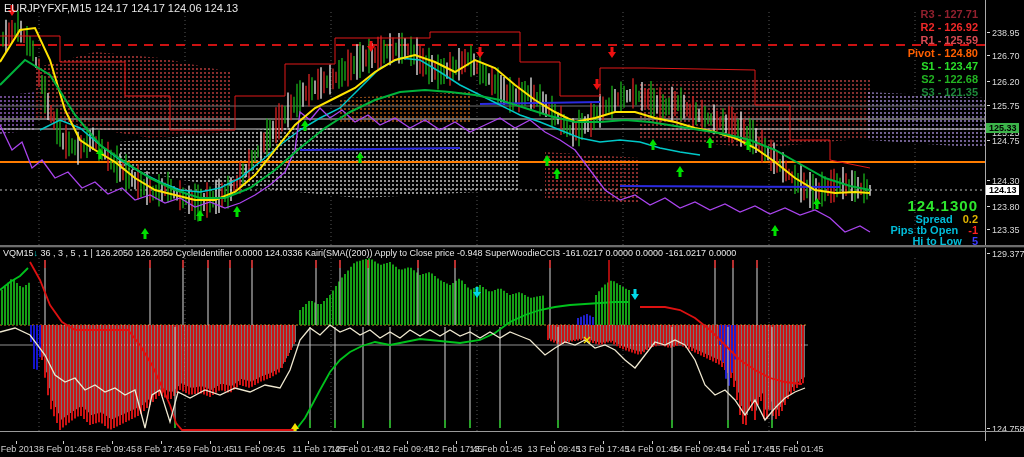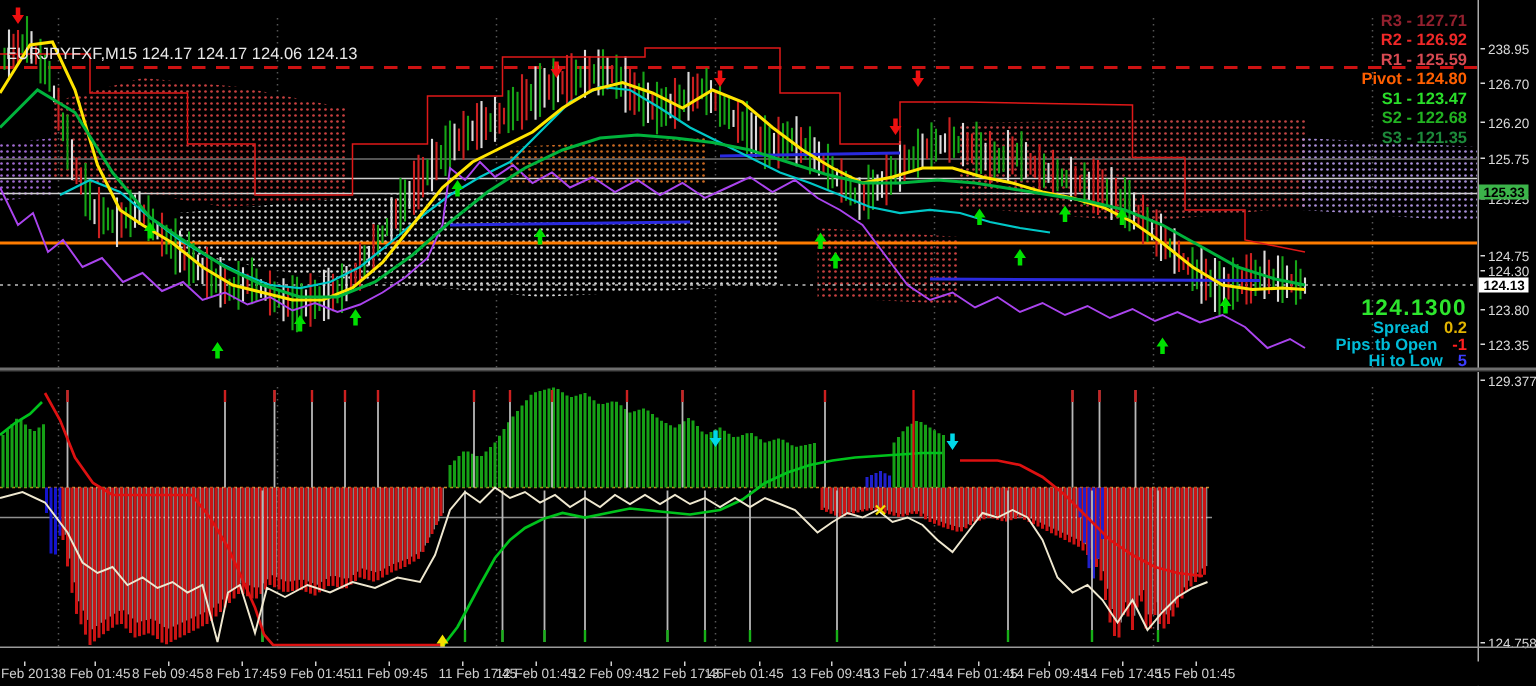--- a/index.html
+++ b/index.html
@@ -2,21 +2,21 @@
 <html><head>
 <meta charset="utf-8">
 <style>
   html,body{margin:0;padding:0;background:#000;}
   #chart-root{position:relative;width:1024px;height:457px;background:#000;overflow:hidden;
     font-family:"Liberation Sans",sans-serif;}
   svg{position:absolute;left:0;display:block;}
   #main-svg{top:0;}
   #sub-svg{top:247px;}
   #title-bar{position:absolute;left:4px;top:2px;font:11px "Liberation Sans",sans-serif;
-    color:#e8e8e8;white-space:nowrap;z-index:5;margin-top:28px;}
+    color:#e8e8e8;white-space:nowrap;z-index:5;}
   #pivot-legend{position:absolute;right:46px;top:8px;text-align:right;z-index:5;}
   .pl-row{font:bold 11px "Liberation Sans",sans-serif;height:13px;line-height:13px;white-space:nowrap;}
   #info-box{position:absolute;right:46px;top:197px;text-align:right;z-index:5;}
   #info-price{font:bold 15px "Liberation Sans",sans-serif;letter-spacing:1px;}
   .info-row{display:flex;justify-content:flex-end;gap:10px;font:bold 11px "Liberation Sans",sans-serif;height:11px;line-height:11px;}
   #indicator-bar{position:absolute;left:3px;top:248px;font:9px "Liberation Sans",sans-serif;
     color:#e8e8e8;white-space:nowrap;z-index:5;}
   #divider-1{position:absolute;left:0;top:245px;width:1024px;height:2px;background:#6e6e6e;border-bottom:1px solid #222;z-index:4;}
   #divider-2{position:absolute;left:0;top:431px;width:1024px;height:1px;background:#9a9a9a;z-index:4;}
   #footer-credit{position:absolute;left:2px;top:432px;font:9px "Liberation Sans",sans-serif;color:#e8e8e8;z-index:6;white-space:nowrap;}
@@ -956,20 +956,21 @@
           <span style="color: rgb(0, 188, 216);">Pips tb Open</span>
           <span style="color: rgb(255, 32, 32);">-1</span>
         </div>
         <div class="info-row">
           <span style="color: rgb(0, 188, 216);">Hi to Low</span>
           <span style="color: rgb(60, 60, 255);">5</span>
         </div>
       </div>
   </div>
 
+  <div id="indicator-bar"><span style="color: rgb(232, 232, 232);">VQM15</span><span style="color: rgb(0, 208, 208);">↓</span><span style="color: rgb(232, 232, 232);"> 36 , 3 , 5 , 1  |  126.2050 126.2050   CycleIdentifier 0.0000 124.0336   Kairi(SMA((200)) Apply to Close price -0.948   SuperWoodieCCI3 -161.0217 0.0000 0.0000 -161.0217 0.0000</span></div>
 
   <div id="divider-1"></div>
   <div id="divider-2"></div>
 
 
   <div id="time-axis">
       <div class="tl-tick" style="left: 16px;"></div>
       <div class="tl-label" style="left: 16px;">7 Feb 2013</div>
       <div class="tl-tick" style="left: 63px;"></div>
       <div class="tl-label" style="left: 63px;">8 Feb 01:45</div>
@@ -1005,21 +1006,21 @@
       <div class="tl-label" style="left: 797px;">15 Feb 01:45</div>
     </div>
 
   <div id="axis-col">
     <div id="main-axis-labels">
         <div class="axis-label" style="top: 28px;">238.95</div>
         <div class="axis-label" style="top: 51px;">126.70</div>
         <div class="axis-label" style="top: 77px;">126.20</div>
         <div class="axis-label" style="top: 101px;">125.75</div>
         <div class="axis-label" style="top: 128px;">125.25</div>
-        <div class="axis-label" style="top: 166px;">124.75</div>
+        <div class="axis-label" style="top: 136px;">124.75</div>
         <div class="axis-label" style="top: 176px;">124.30</div>
         <div class="axis-label" style="top: 202px;">123.80</div>
         <div class="axis-label" style="top: 225px;">123.35</div>
       </div>
     <div class="axis-badge" id="hl-badge" style="top: 123px; background: rgb(60, 180, 74);">125.33</div>
     <div class="axis-badge" id="cur-badge" style="top: 185px; background: rgb(255, 255, 255);">124.13</div>
     <div class="axis-label" id="sub-axis-top" style="top: 249px;">129.377</div>
     <div class="axis-label" id="sub-axis-bottom" style="top: 424px;">124.758</div>
   </div>
 </div>

